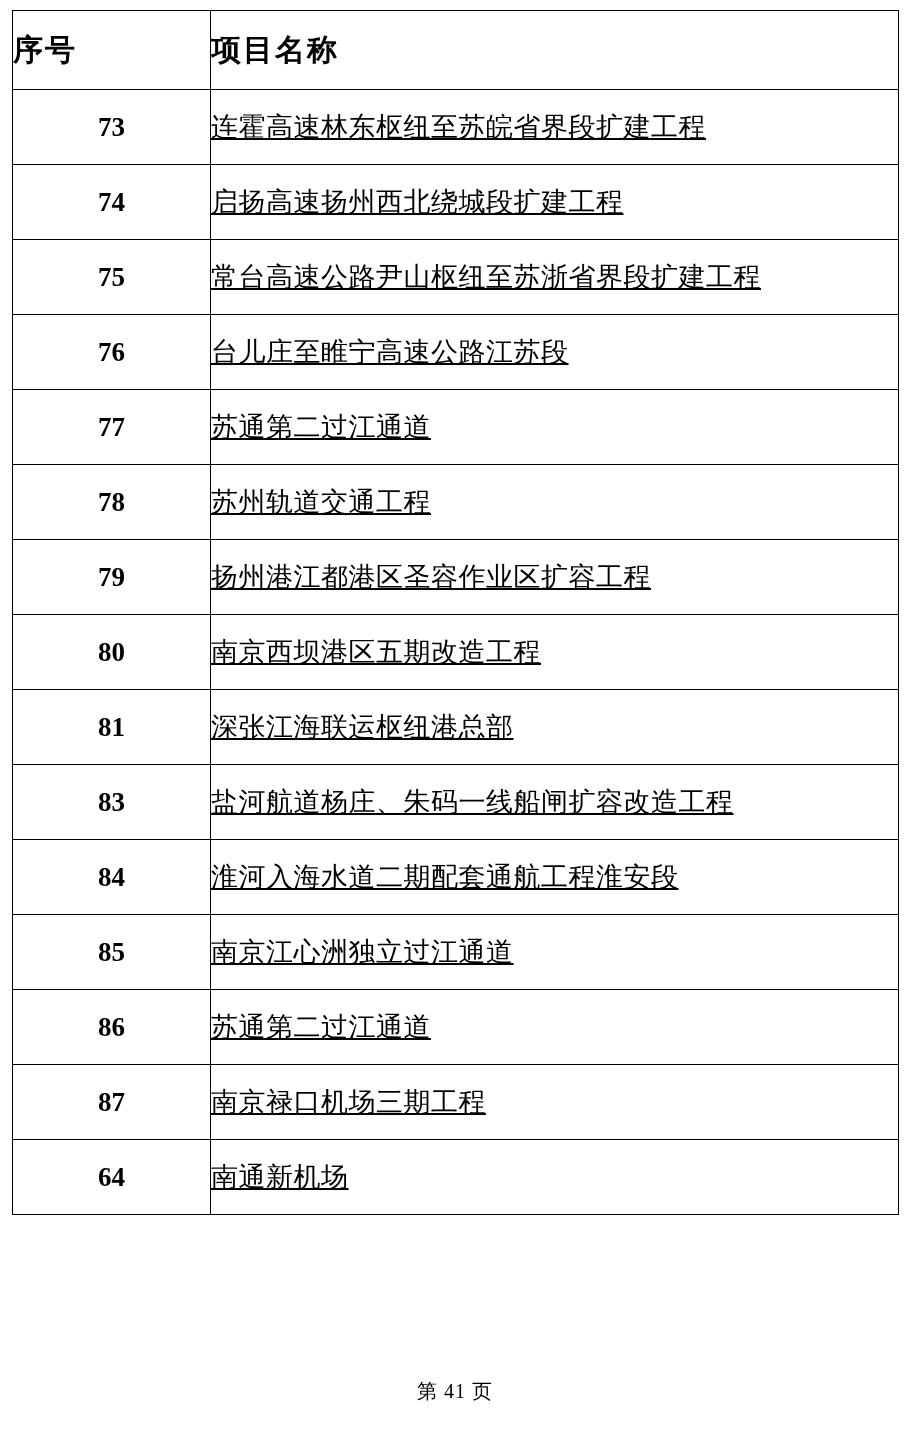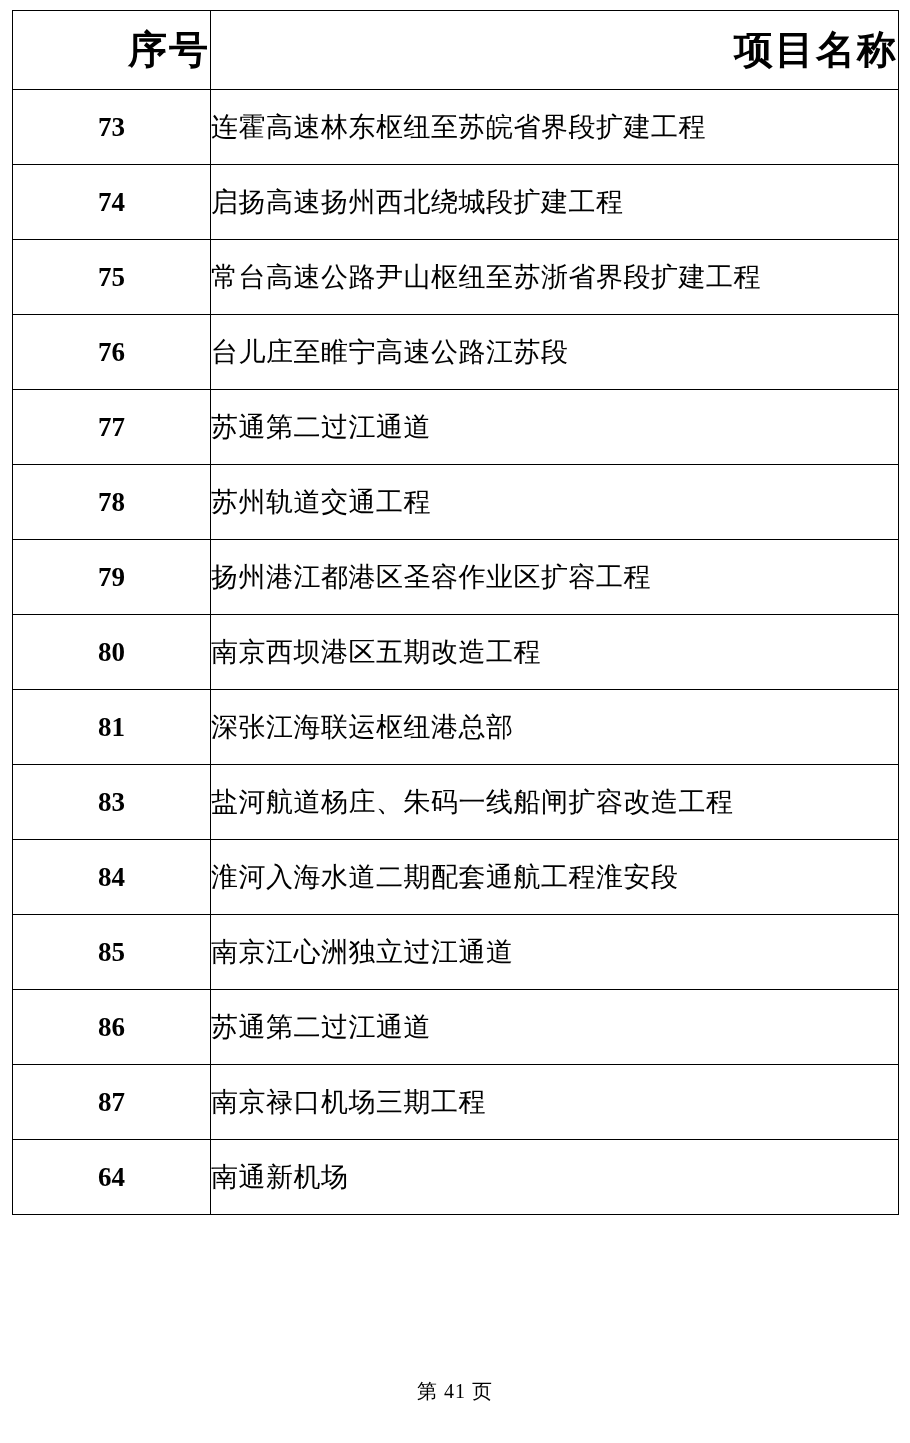--- a/index.html
+++ b/index.html
@@ -32,40 +32,41 @@
   table.doc-table th {
     border: 1.6px solid #000000;
     padding: 0;
     vertical-align: middle;
   }
   col.col-no { width: 198px; }
   col.col-name { width: 688px; }
 
   th.head-cell {
     height: 78px;
-    font-size: 39px;
+    font-size: 30px;
     font-weight: bold;
-    text-align: right;
+    text-align: left;
     letter-spacing: 2px;
   }
   td.cell-no {
     height: 74px;
     text-align: center;
     font-size: 27px;
     font-weight: bold;
     font-family: "Liberation Serif", "DejaVu Serif", serif;
   }
   td.cell-name {
     height: 74px;
     text-align: left;
     font-size: 27px;
     padding-left: 14px;
     padding-right: 10px;
     line-height: 1.35;
     letter-spacing: 0.5px;
+    text-decoration: underline;
   }
   td.cell-name.two-line {
     line-height: 1.32;
   }
   .footer {
     position: absolute;
     left: 0;
     right: 0;
     bottom: 38px;
     text-align: center;

